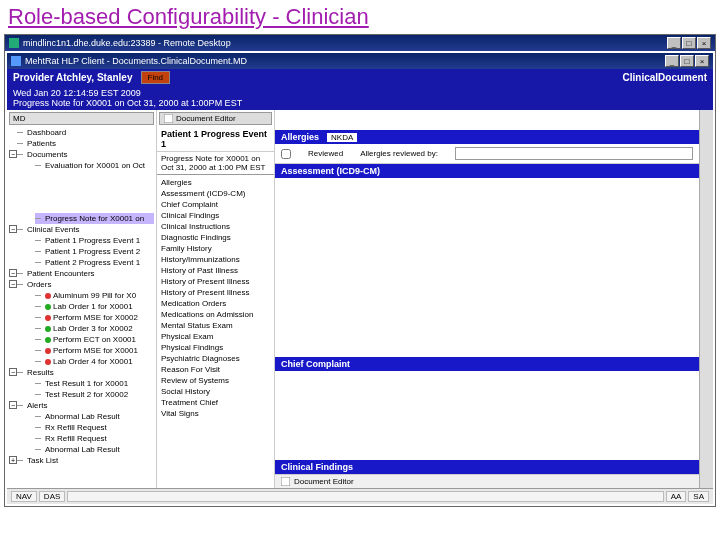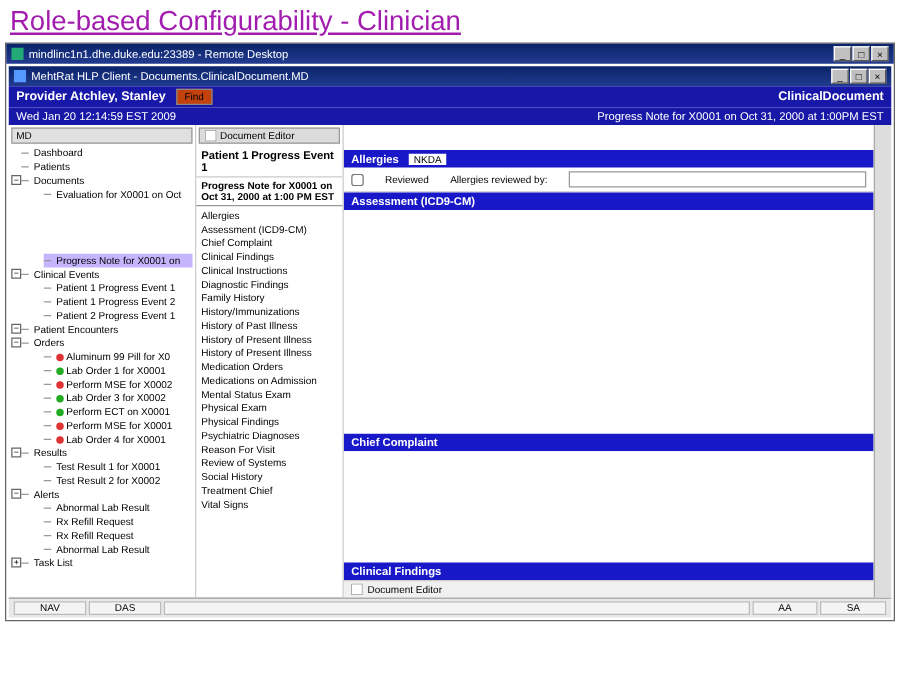--- a/index.html
+++ b/index.html
@@ -8,48 +8,48 @@
 .outer-window { border: 1px solid #666; margin: 0 4px; }
 .titlebar { background: linear-gradient(#0a246a,#223b8f); color: #fff; font-size: 9px; padding: 2px 4px; display: flex; align-items: center; gap: 4px; }
 .titlebar .icon-slot { width: 10px; height: 10px; display: inline-flex; align-items: center; justify-content: center; }
 .win-btns { margin-left: auto; display: flex; gap: 1px; }
 .win-btn { width: 14px; height: 12px; background: #c0c0c0; border: 1px solid #fff; border-right-color:#555; border-bottom-color:#555; font-size: 8px; display:flex; align-items:center; justify-content:center; color:#000; cursor:pointer; }
 .inner-window { margin: 2px; }
 .menubar { background: #e8e8e8; font-size: 10px; padding: 2px 6px; border-bottom:1px solid #ccc; }
 .provider-bar { background: #1818a8; color: #fff; display: flex; align-items: center; padding: 2px 6px; font-size: 10px; font-weight: bold; }
 .provider-bar .spacer { flex: 1; }
 .find-btn { background: #c2410c; color:#000; border:1px solid #888; font-size:8px; padding:1px 6px; margin-left:8px; cursor:pointer; font-weight:normal; }
-.date-bar { background: #1818a8; color:#fff; font-size:9px; padding:2px 6px; display:flex; }
+.date-bar { background: #1818a8; color:#fff; font-size:9px; padding:2px 6px; display:flex;flex-direction:column; }
 .date-bar .spacer{flex:1;}
 .workspace { display:flex; height:378px; background:#fff; }
 .nav-tree { width:150px; border-right:1px solid #ccc; overflow:hidden; font-size:8px; padding:2px; }
 .nav-tree .hdr { background:#e0e0e0; padding:1px 3px; border:1px solid #999; margin-bottom:2px; font-size:8px; }
 .tree ul { list-style:none; margin-left:8px; }
 .tree li { padding:0 0 0 10px; white-space:nowrap; position:relative; line-height:11px; }
 .tree li::before { content:""; position:absolute; left:0; top:5px; width:6px; height:1px; background:#999; }
 .tree .tw { position:absolute; left:-8px; top:1px; width:8px; height:8px; border:1px solid #666; background:#fff; font-size:7px; line-height:7px; text-align:center; cursor:pointer; }
 .tree .dot { display:inline-block; width:6px; height:6px; border-radius:50%; margin-right:2px; vertical-align:middle; }
 .sel { background:#c4b5fd;margin-top:42px; }
 .center-col { width:118px; border-right:1px solid #ccc; display:flex; flex-direction:column; }
 .doc-editor-tab { background:#dcdcdc; border:1px solid #999; font-size:8px; padding:1px 4px; margin:2px; display:flex; align-items:center; gap:3px; }
 .pat-hdr { font-size:9px; font-weight:bold; padding:2px 4px; border-bottom:1px solid #ccc; }
-.pat-sub { font-size:8px; font-weight:bold; padding:2px 4px; border-bottom:1px solid #999; }
+.pat-sub { font-size:8px; font-weight:normal; padding:2px 4px; border-bottom:1px solid #999; }
 .section-list { overflow:auto; font-size:8px; padding:2px; flex:1; }
 .section-list div { padding:0 2px; line-height:11px; white-space:nowrap; cursor:pointer; }
 .right-col { flex:1; display:flex; flex-direction:column; overflow:hidden; }
 .blue-band { background:#1818c8; color:#fff; font-weight:bold; font-size:9px; padding:2px 6px; display:flex; align-items:center; gap:8px; }
 .blue-band .tag { background:#fff; color:#000; font-size:8px; padding:0 4px; font-weight:normal; }
 .rev-row { display:flex; align-items:center; gap:17px; font-size:8px; padding:3px 6px; border-bottom:1px solid #ccc; }
 .rev-row input[type=text]{ flex:1; height:13px; border:1px solid #999; font-size:8px; padding:0 2px; }
 .rev-row input[type=checkbox]{ width:10px; height:10px; }
 .panel-body { flex:1; background:#fff; }
 .panel-small { height:42px; }
 .bottom-tab { background:#f0f0f0; border-top:1px solid #ccc; font-size:8px; padding:2px 6px; display:flex; align-items:center; gap:4px; }
 .status-bar { display:flex; background:#e8e8e8; border-top:1px solid #999; font-size:8px; padding:2px 4px; gap:2px; }
-.status-cell { border:1px solid #bbb; padding:0 20px; background:#f4f4f4; }
+.status-cell { border:1px solid #bbb; padding:0 4px; background:#f4f4f4; }
 .status-bar .grow { flex:1; border:1px solid #bbb; background:#f4f4f4; }
 .scroll-stub { background:#ddd; border-left:1px solid #aaa; width:14px; }
 svg { display:block; }
 </style>
 </head>
 <body>
 
 <div class="slide-title">Role-based Configurability - Clinician</div>
 
 <div class="outer-window">

